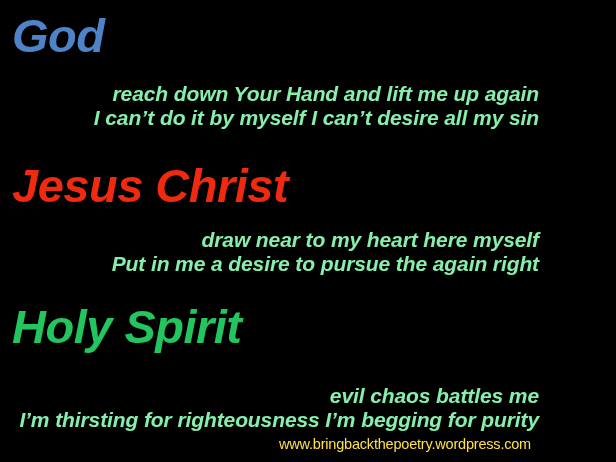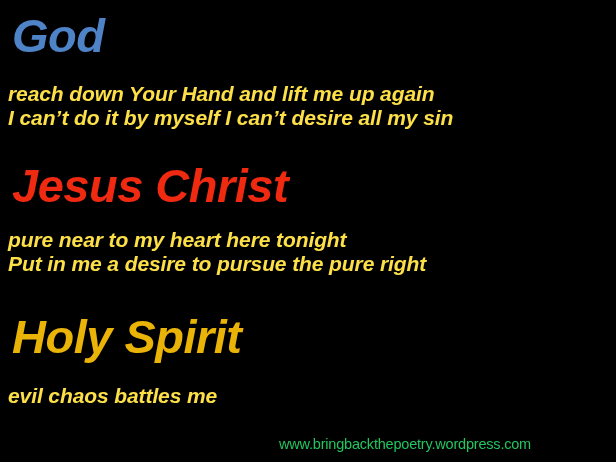--- a/index.html
+++ b/index.html
@@ -7,63 +7,64 @@
     padding: 0;
     background: #000000;
   }
   #slide {
     position: relative;
     width: 547px;
     height: 462px;
     background: #000000;
     overflow: hidden;
     font-family: "Liberation Sans", sans-serif;
+    text-align: right;
     -webkit-font-smoothing: antialiased;
   }
 
   
   .heading {
     position: absolute;
     left: 12px;
     font-weight: bold;
     font-style: italic;
     font-size: 47px;
     line-height: 1;
     letter-spacing: -0.5px;
     white-space: nowrap;
   }
   .heading.god          { top: 12px;  color: #4f83c8; }
   .heading.jesus-christ { top: 162px; color: #ef2a10; }
-  .heading.holy-spirit  { top: 313px; color: #eab308; }
+  .heading.holy-spirit  { top: 303px; color: #22c55e; }
 
   
   .stanza {
     position: absolute;
     left: 8px;
     right: 8px;
-    color: #fde047;
+    color: #86efac;
     font-weight: bold;
     font-style: italic;
     font-size: 21px;
     line-height: 23.5px;
     letter-spacing: -0.1px;
     white-space: nowrap;
   }
   .stanza.stanza-god    { top: 82px; }
   .stanza.stanza-jesus  { top: 228px; }
   .stanza.stanza-spirit { top: 384px; }
 
   .lyric-line { display: block; }
 
   
   .footer-credit {
     position: absolute;
     right: 16px;
     top: 436px;
-    color: #22c55e;
+    color: #fde047;
     font-weight: normal;
     font-style: normal;
     font-size: 14.5px;
     line-height: 16px;
     letter-spacing: -0.2px;
     white-space: nowrap;
   }
 </style>
 </head>
 <body>
@@ -73,25 +74,26 @@
   <div class="heading god">God</div>
 
   <div class="stanza stanza-god">
     <span class="lyric-line">reach down Your Hand and lift me up again</span>
     <span class="lyric-line">I can’t do it by myself I can’t desire all my sin</span>
   </div>
 
   <div class="heading jesus-christ">Jesus Christ</div>
 
   <div class="stanza stanza-jesus">
-    <span class="lyric-line">pure near to my heart here tonight</span>
-    <span class="lyric-line">Put in me a desire to pursue the pure right</span>
+    <span class="lyric-line">draw near to my heart here myself</span>
+    <span class="lyric-line">Put in me a desire to pursue the again right</span>
   </div>
 
   <div class="heading holy-spirit">Holy Spirit</div>
 
   <div class="stanza stanza-spirit">
     <span class="lyric-line">evil chaos battles me</span>
+    <span class="lyric-line">I’m thirsting for righteousness I’m begging for purity</span>
   </div>
 
   <div class="footer-credit">www.bringbackthepoetry.wordpress.com</div>
 
 </div>
 
 </body></html>

